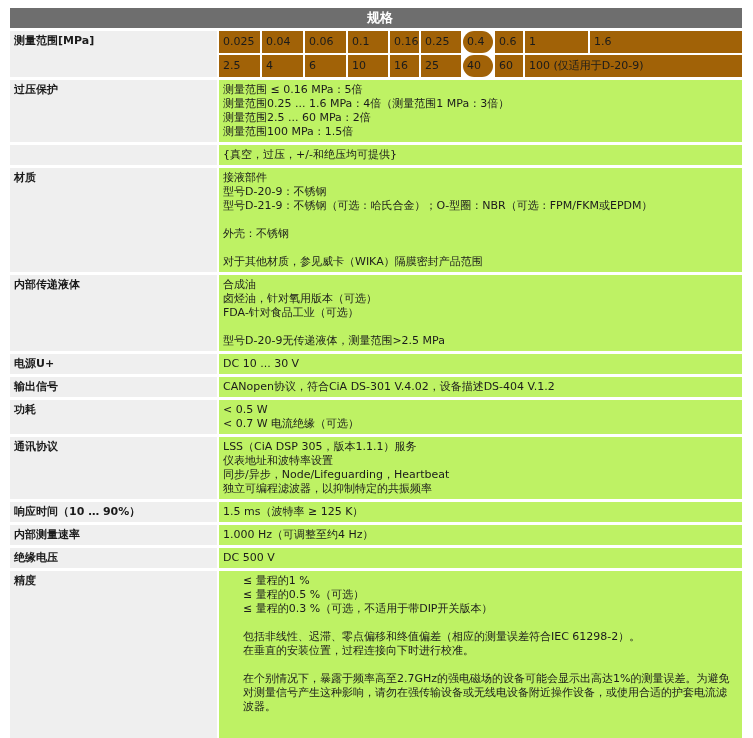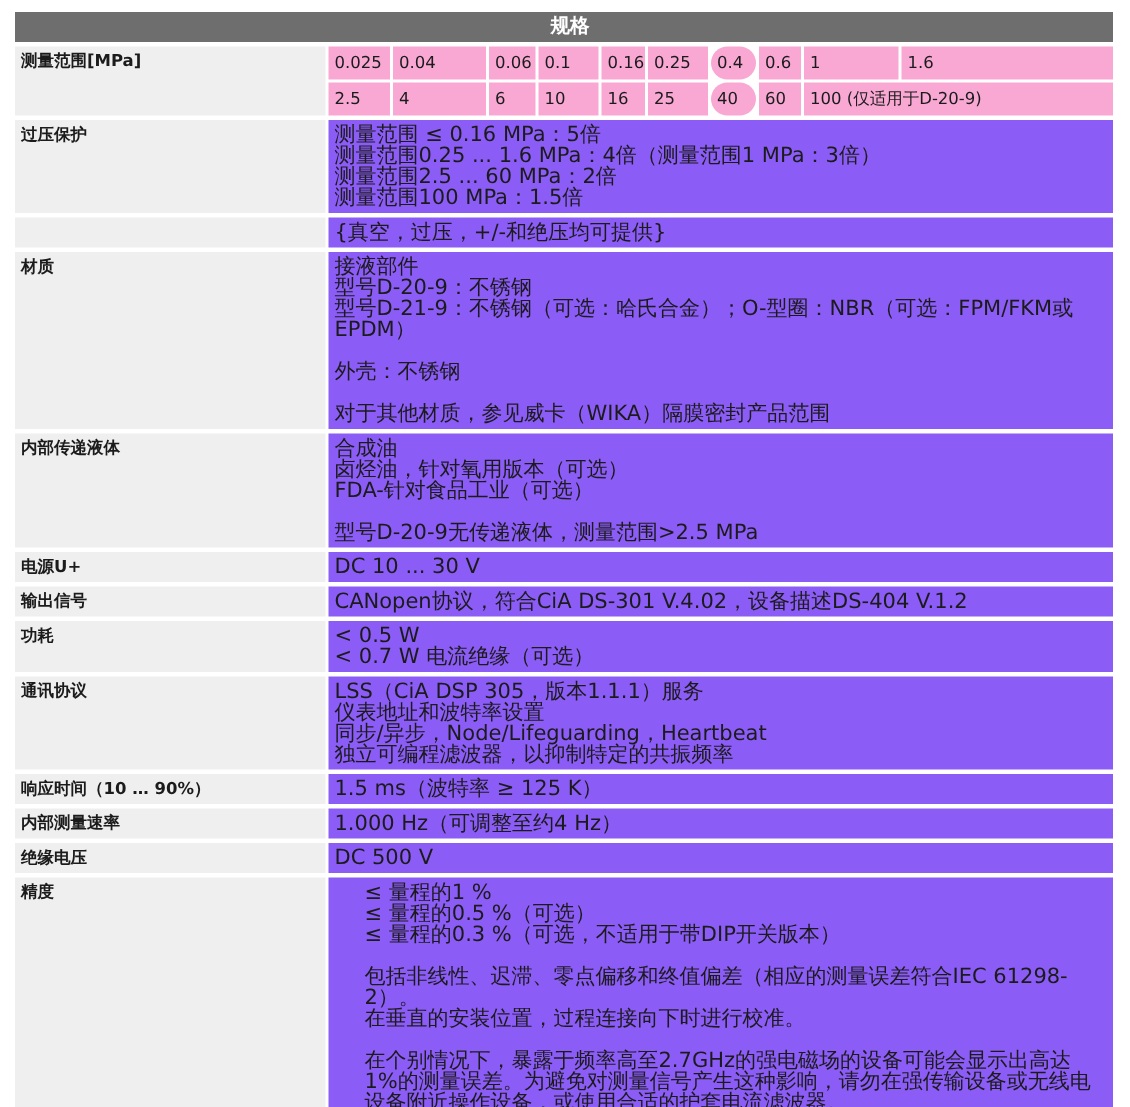--- a/index.html
+++ b/index.html
@@ -41,49 +41,49 @@
     background: #efefef;
     font-weight: bold;
     font-size: 11px;
     line-height: 14px;
     padding: 3px 4px 3px 4px;
     margin-right: 2px;
     white-space: pre-line;
   }
   .value-cell {
     flex: 1;
-    background: #8b5cf6;
-    font-size: 14px;
+    background: #bef264;
+    font-size: 11px;
     line-height: 14px;
     padding: 3px 8px 3px 4px;
     white-space: pre-line;
   }
   .row-accuracy .value-cell { padding-bottom: 36px; padding-left: 24px; }
   
   .mr-values {
     flex: 1;
     display: flex;
     flex-direction: column;
     row-gap: 2px;
   }
   .mr-row {
     display: flex;
     column-gap: 2px;
   }
   .mr-row .cell {
-    background: #f9a8d4;
+    background: #a16207;
     box-sizing: border-box;
     height: 22px;
     font-size: 11px;
     line-height: 16px;
     padding: 3px 0 16px 4px;
     white-space: nowrap;
     overflow: hidden;
   }
-  .c0 { width: 41px; } .c1 { width: 62px; } .c2 { width: 31px; }
+  .c0 { width: 41px; } .c1 { width: 41px; } .c2 { width: 41px; }
   .c3 { width: 40px; } .c4 { width: 29px; } .c5 { width: 40px; }
   .c6 { width: 30px; border-radius: 11px; } .c7 { width: 28px; } .c8 { width: 63px; }
   .cflex { flex: 1; }
 </style>
 </head>
 <body>
 
 <div class="spec-table">
 
   <div class="thead">

